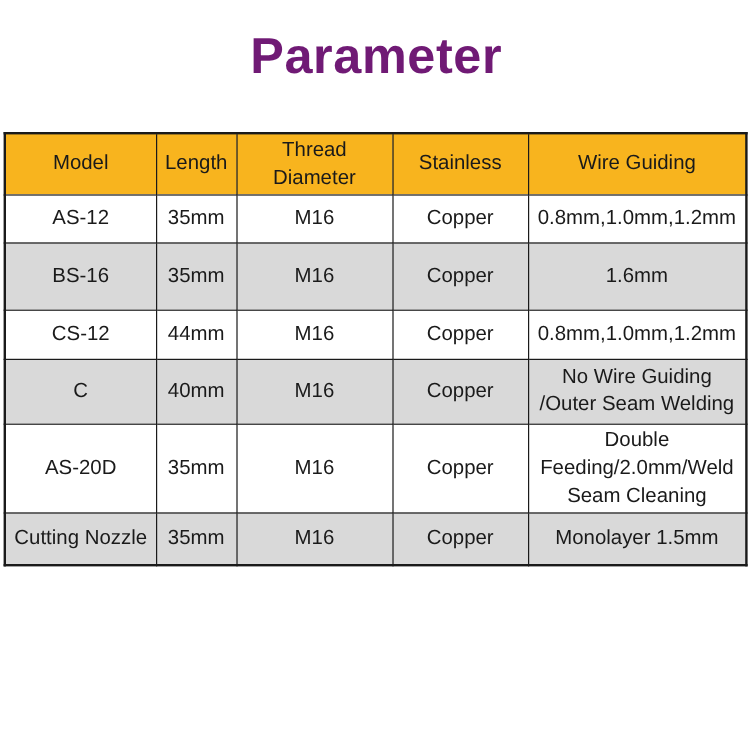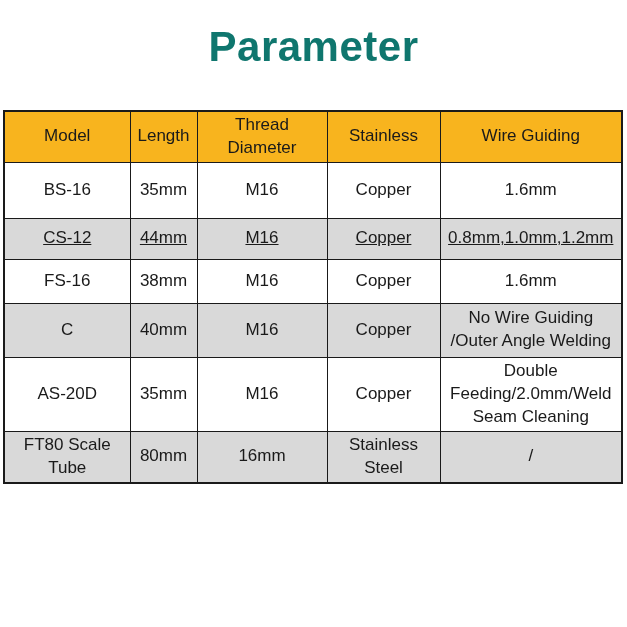--- a/index.html
+++ b/index.html
@@ -19,21 +19,21 @@
     color: var(--text_color);
     overflow: hidden;
   }
   .page-title {
     margin-top: 24px;
     text-align: center;
     font-size: 42px;
     font-weight: bold;
     line-height: 46px;
     letter-spacing: 0.5px;
-    color: #0f766e;
+    color: #701a75;
   }
   table.param-table {
     margin: 40px 0 0 3px;
     width: 618px;
     border-collapse: collapse;
     table-layout: fixed;
   }
   .param-table th,
   .param-table td {
     border: 1px solid var(--border_color);
@@ -70,56 +70,56 @@
   <thead>
     <tr style="height:48px;margin-top:31px;">
       <th>Model</th>
       <th>Length</th>
       <th>Thread Diameter</th>
       <th>Stainless</th>
       <th>Wire Guiding</th>
     </tr>
   </thead>
   <tbody>
+    <tr style="height:40px;">
+      <td>AS-12</td>
+      <td>35mm</td>
+      <td>M16</td>
+      <td>Copper</td>
+      <td>0.8mm,1.0mm,1.2mm</td>
+    </tr>
     <tr style="height:56px;">
       <td>BS-16</td>
       <td>35mm</td>
       <td>M16</td>
       <td>Copper</td>
       <td>1.6mm</td>
     </tr>
-    <tr style="height:41px;text-decoration:underline;">
+    <tr style="height:41px;">
       <td>CS-12</td>
       <td>44mm</td>
       <td>M16</td>
       <td>Copper</td>
       <td>0.8mm,1.0mm,1.2mm</td>
     </tr>
-    <tr style="height:44px;">
-      <td>FS-16</td>
-      <td>38mm</td>
-      <td>M16</td>
-      <td>Copper</td>
-      <td>1.6mm</td>
-    </tr>
     <tr style="height:54px;">
       <td>C</td>
       <td>40mm</td>
       <td>M16</td>
       <td>Copper</td>
-      <td>No Wire Guiding /Outer Angle Welding</td>
+      <td>No Wire Guiding /Outer Seam Welding</td>
     </tr>
     <tr style="height:70px;">
       <td>AS-20D</td>
       <td>35mm</td>
       <td>M16</td>
       <td>Copper</td>
       <td>Double Feeding/2.0mm/Weld Seam Cleaning</td>
     </tr>
-    <tr style="height:45px;">
-      <td>FT80 Scale Tube</td>
-      <td>80mm</td>
-      <td>16mm</td>
-      <td>Stainless Steel</td>
-      <td>/</td>
+    <tr style="height:44px;">
+      <td>Cutting Nozzle</td>
+      <td>35mm</td>
+      <td>M16</td>
+      <td>Copper</td>
+      <td>Monolayer 1.5mm</td>
     </tr>
   </tbody>
 </table>
 
 </body></html>

